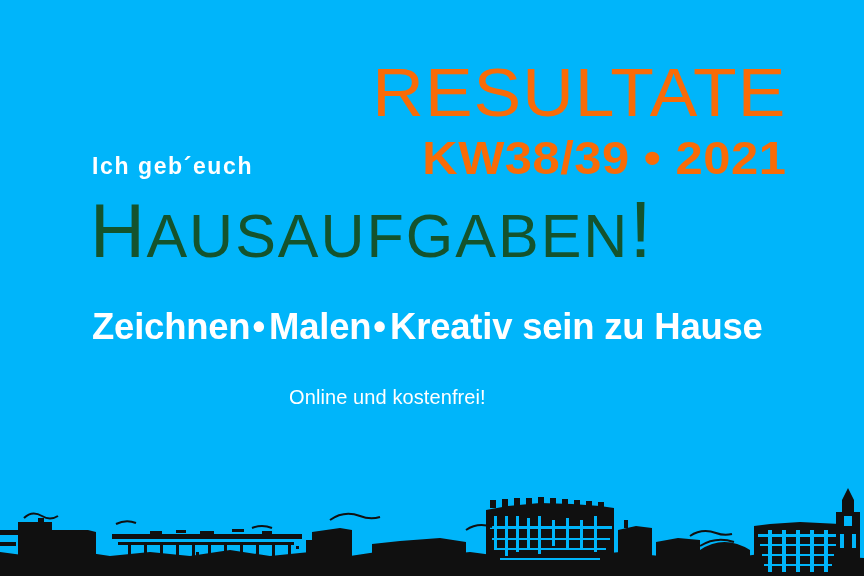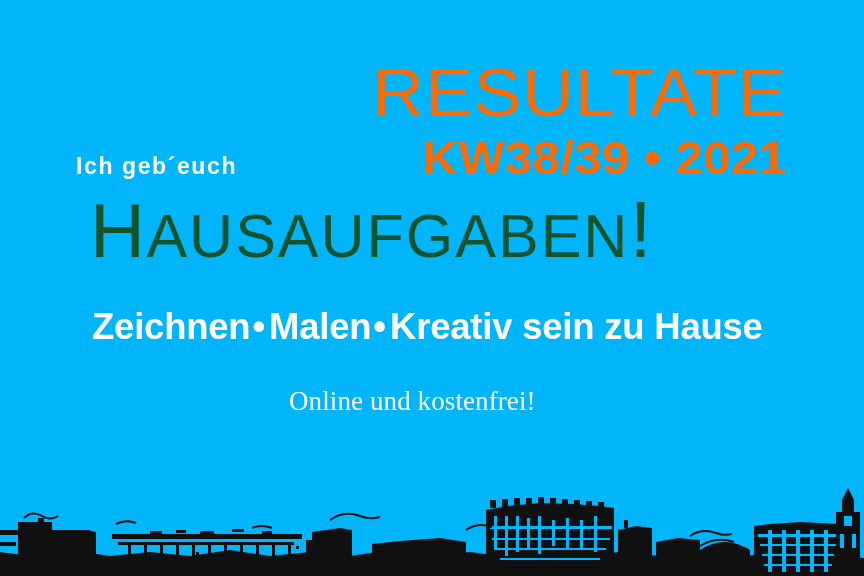--- a/index.html
+++ b/index.html
@@ -49,21 +49,21 @@
     white-space: nowrap;
     display: block;
     margin-top: 8px;
     transform: scaleX(1.04);
     transform-origin: right center;
   }
 
   
   #kicker {
     position: absolute;
-    left: 76px;
+    left: 92px;
     top: 153px;
     font-size: 23px;
     font-weight: bold;
     letter-spacing: 1.6px;
     color: #ffffff;
     white-space: nowrap;
   }
   #maintitle {
     position: absolute;
     left: 90px;
@@ -100,26 +100,25 @@
     transform-origin: left center;
   }
   #subtitle .dot {
     letter-spacing: 2px;
     padding: 0 2px;
   }
   #tagline {
     position: absolute;
     left: 289px;
     top: 386px;
-    font-size: 27px;
+    font-size: 20px;
     font-weight: normal;
     letter-spacing: 0.1px;
     color: #ffffff;
     white-space: nowrap;
-    font-family: Liberation Serif, serif;
   }
 
   
   #skyline {
     position: absolute;
     left: 0;
     bottom: 0;
     width: 864px;
     height: 90px;
     display: block;

